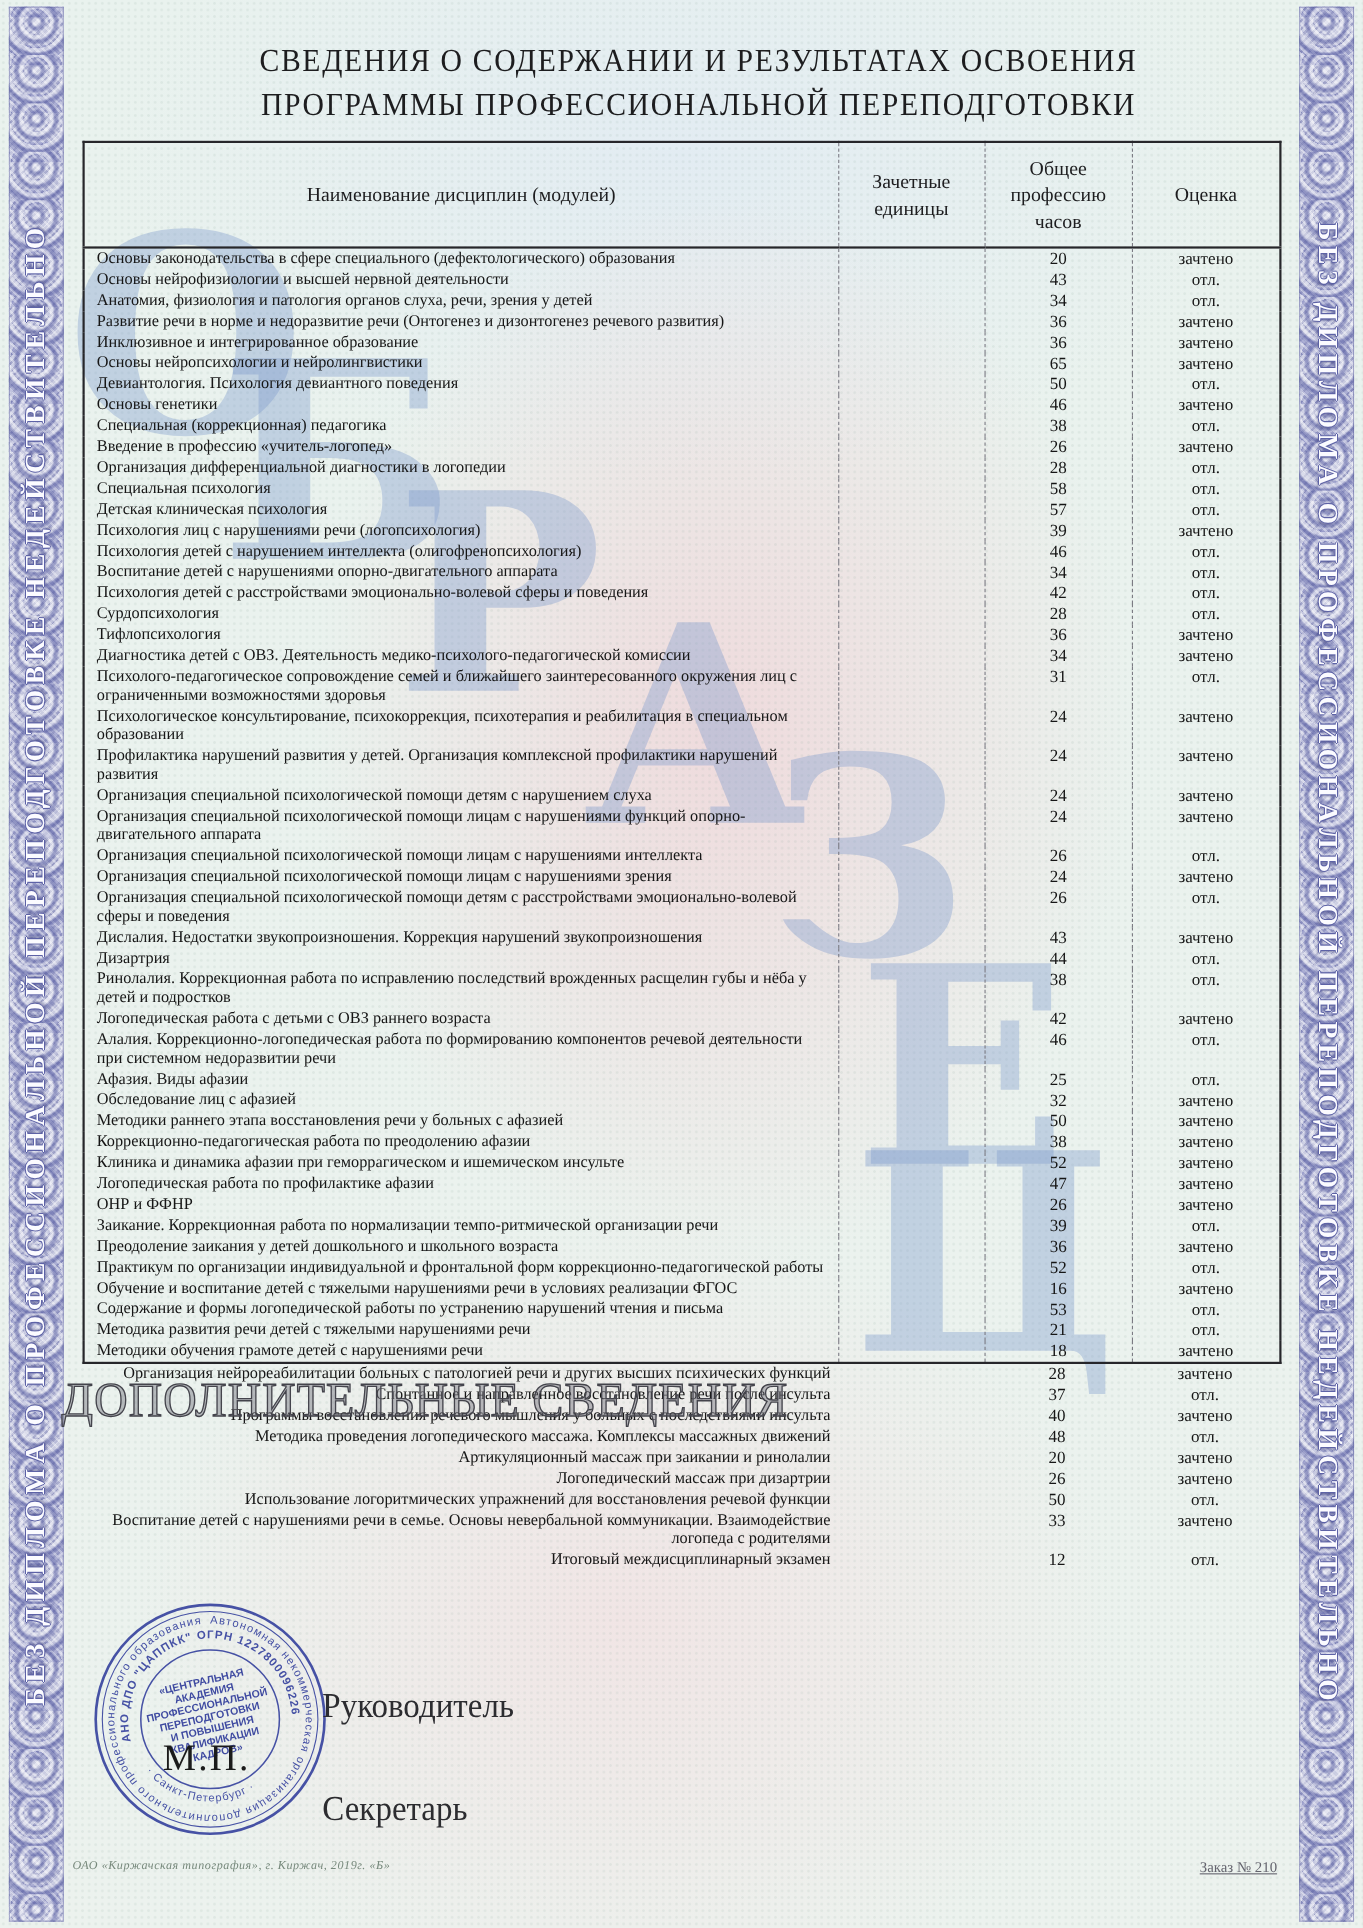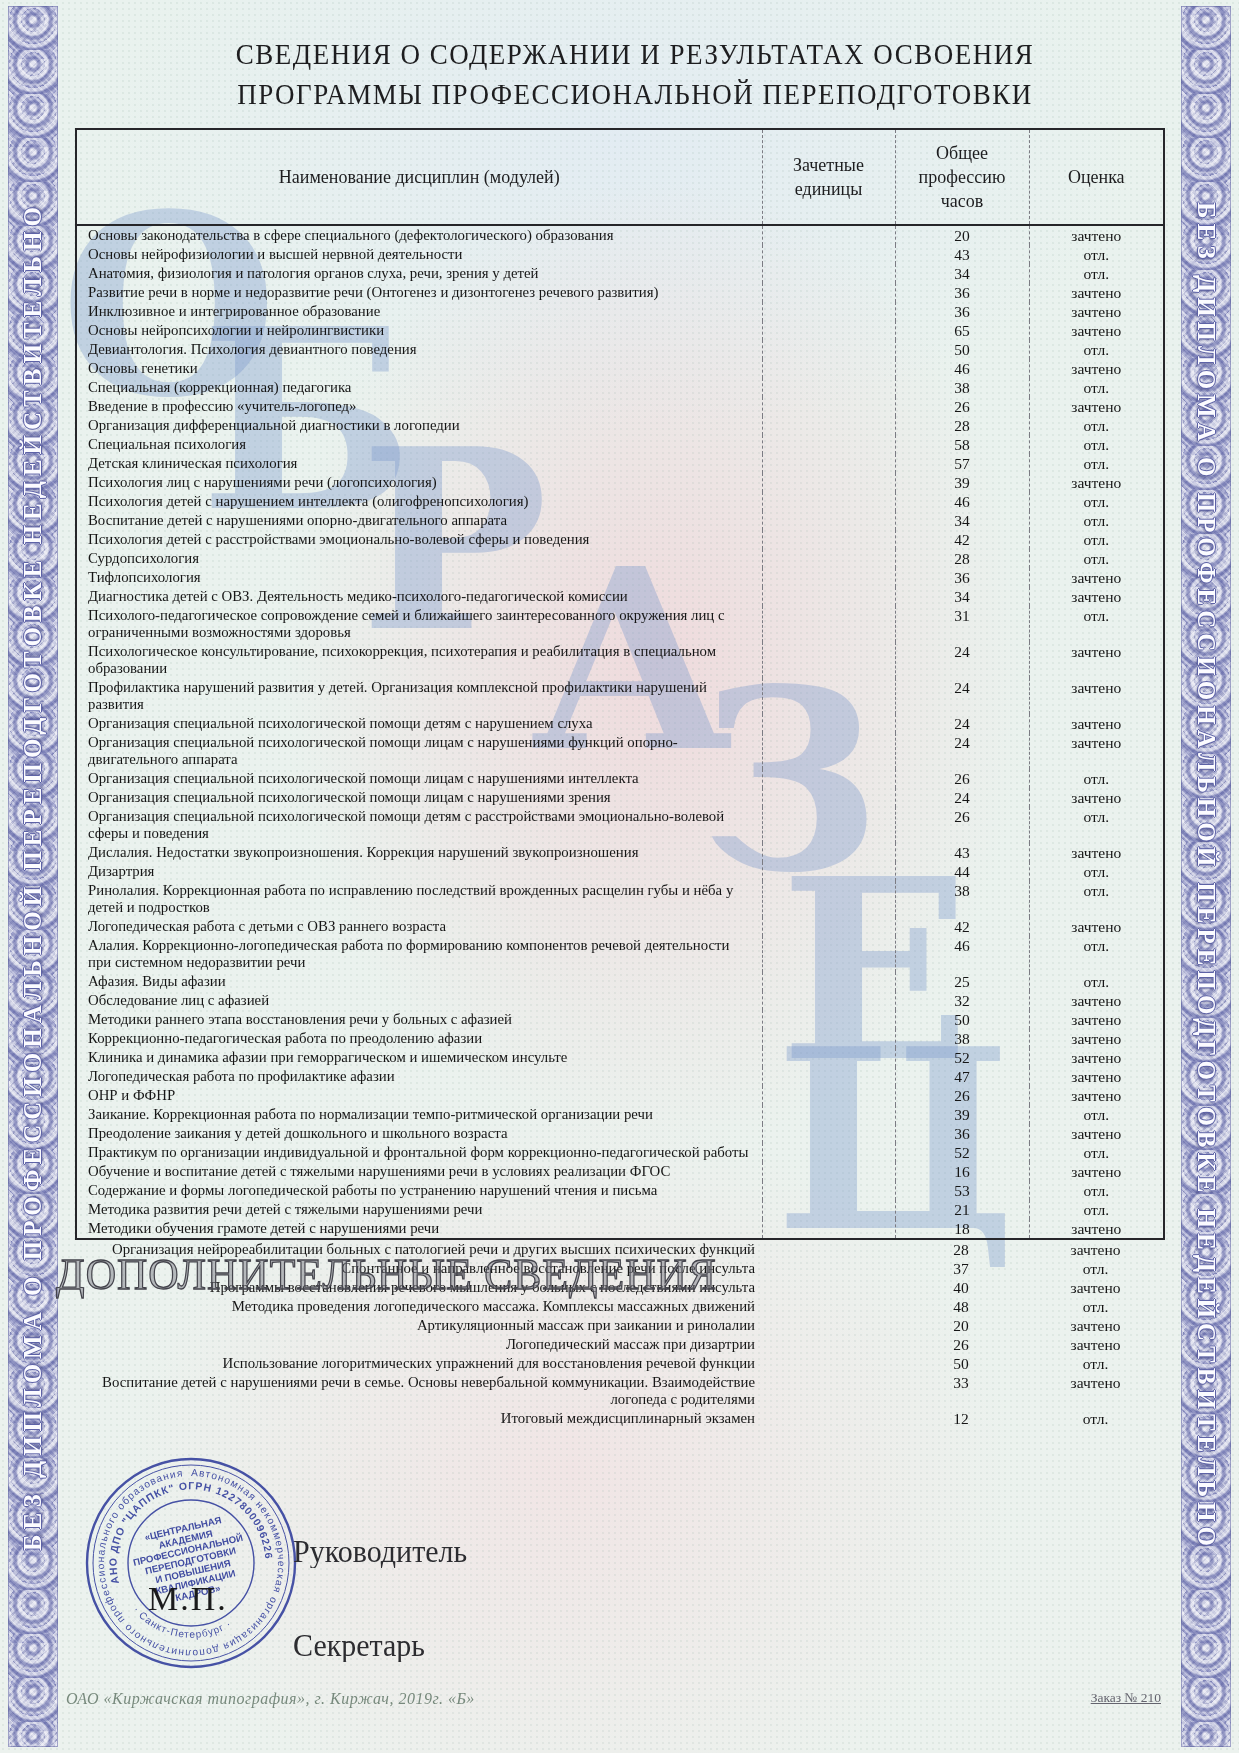--- a/index.html
+++ b/index.html
@@ -77,21 +77,21 @@
     -webkit-text-stroke:1.2px #44444c;
     transform:scaleY(1.05);
   }
   
   .stamp{position:absolute;left:80px;top:1452px;width:222px;height:222px;z-index:3;opacity:0.93;}
   .mp-mark{position:absolute;left:148px;top:1580px;z-index:4;font-size:34px;color:#1b1b1b;letter-spacing:2px;}
   .sig{position:absolute;left:293px;z-index:3;font-size:30px;color:#2c2c30;transform:scaleY(1.06);}
   .sig-director{top:1534px;}
   .sig-secretary{top:1628px;}
   
-  .footer-left{position:absolute;left:66px;top:1690px;font-size:16px;color:#77897c;letter-spacing:0.5px;font-style:italic;z-index:3;}
+  .footer-left{position:absolute;left:66px;top:1690px;font-size:11px;color:#77897c;letter-spacing:0.5px;font-style:italic;z-index:3;}
   .footer-right{position:absolute;right:78px;top:1690px;font-size:13.5px;color:#64646e;z-index:3;text-decoration:underline;}
 </style>
 </head>
 <body>
 
 <div class="page">
 
   <div class="band band-left">
     <div class="band-text">БЕЗ ДИПЛОМА О ПРОФЕССИОНАЛЬНОЙ ПЕРЕПОДГОТОВКЕ НЕДЕЙСТВИТЕЛЬНО</div>
   </div>

